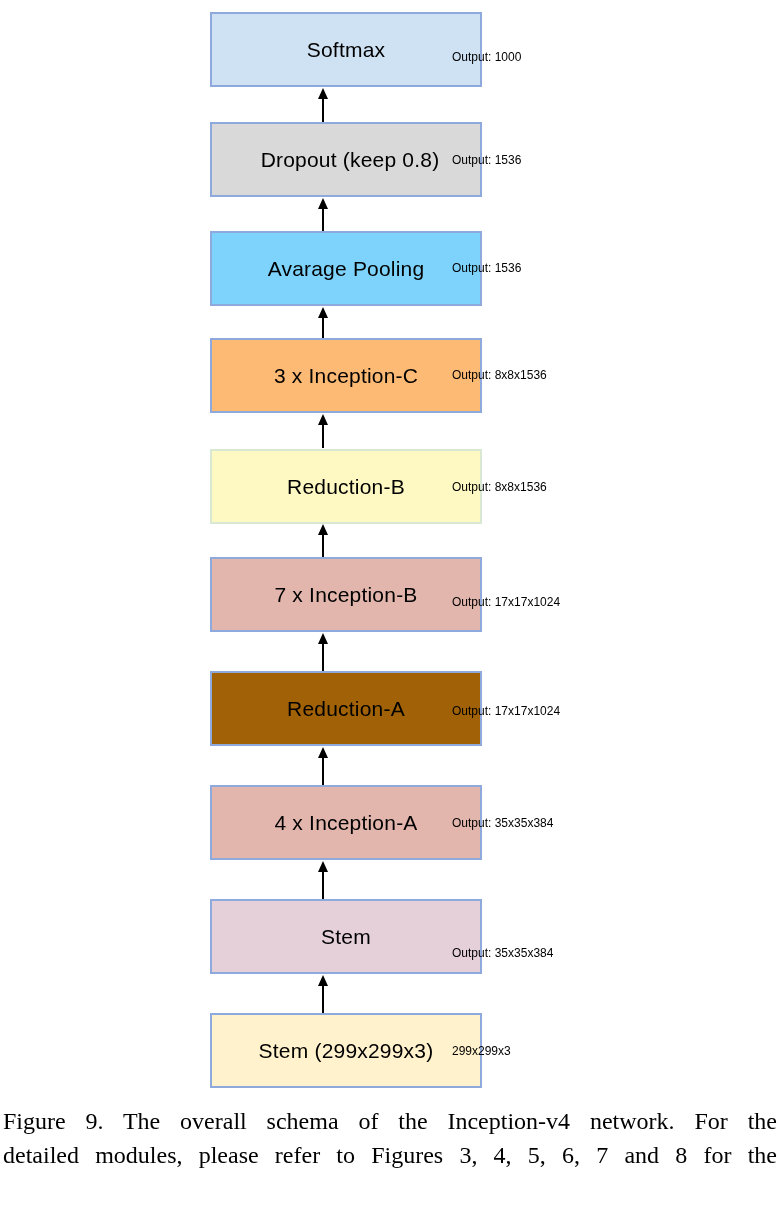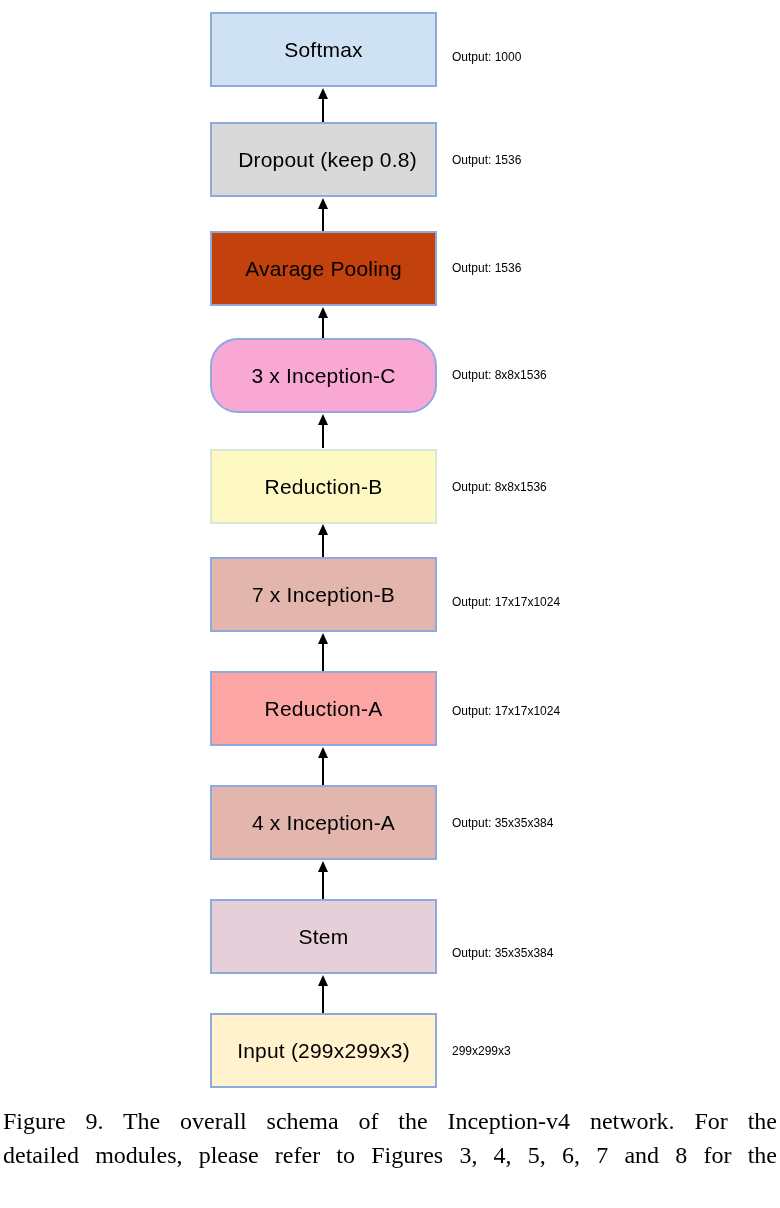--- a/index.html
+++ b/index.html
@@ -8,21 +8,21 @@
     width: 780px;
     height: 1208px;
     background: #ffffff;
     font-family: "Liberation Sans", sans-serif;
     color: #000000;
     overflow: hidden;
   }
   .box {
     position: absolute;
     left: 210px;
-    width: 227px;
+    width: 272px;
     height: 75px;
     box-sizing: border-box;
     border: 2px solid #8ea9dc;
     display: flex;
     align-items: center;
     justify-content: center;
     font-size: 21px;
     letter-spacing: 0.2px;
   }
   .ann {
@@ -69,28 +69,28 @@
   .cap-line { white-space: normal; }
   .cap-line.just { text-align: justify; text-align-last: justify; }
 </style>
 </head>
 <body>
 
 <div class="page">
 
   <div class="box" style="top: 12px; background-color: rgb(207, 226, 243); border-color: rgb(142, 169, 220);">Softmax</div>
   <div class="box" style="top: 122px; background-color: rgb(217, 217, 217); border-color: rgb(142, 169, 220); padding-left: 8px;">Dropout (keep 0.8)</div>
-  <div class="box" style="top: 231px; background-color: #c2410c; border-color: rgb(142, 169, 220);">Avarage Pooling</div>
-  <div class="box" style="top: 338px; background-color: #f9a8d4; border-color: rgb(142, 169, 220); border-radius: 28px;">3 x Inception-C</div>
+  <div class="box" style="top: 231px; background-color: #7dd3fc; border-color: rgb(142, 169, 220);">Avarage Pooling</div>
+  <div class="box" style="top: 338px; background-color: #fdba74; border-color: rgb(142, 169, 220);">3 x Inception-C</div>
   <div class="box" style="top: 449px; background-color: #fef9c3; border-color: rgb(217, 232, 210);">Reduction-B</div>
   <div class="box" style="top: 557px; background-color: rgb(226, 182, 172); border-color: rgb(142, 169, 220);">7 x Inception-B</div>
-  <div class="box" style="top: 671px; background-color: #fca5a5; border-color: rgb(142, 169, 220);">Reduction-A</div>
+  <div class="box" style="top: 671px; background-color: #a16207; border-color: rgb(142, 169, 220);">Reduction-A</div>
   <div class="box" style="top: 785px; background-color: rgb(226, 182, 172); border-color: rgb(142, 169, 220);">4 x Inception-A</div>
   <div class="box" style="top: 899px; background-color: rgb(229, 208, 218); border-color: rgb(142, 169, 220);">Stem</div>
-  <div class="box" style="top: 1013px; background-color: rgb(255, 242, 204); border-color: rgb(142, 169, 220);">Input (299x299x3)</div>
+  <div class="box" style="top: 1013px; background-color: rgb(255, 242, 204); border-color: rgb(142, 169, 220);">Stem (299x299x3)</div>
 
   <div class="ann" style="top:49px">Output: 1000</div>
   <div class="ann" style="top:152px">Output: 1536</div>
   <div class="ann" style="top:260px">Output: 1536</div>
   <div class="ann" style="top:367px">Output: 8x8x1536</div>
   <div class="ann" style="top:479px">Output: 8x8x1536</div>
   <div class="ann" style="top:594px">Output: 17x17x1024</div>
   <div class="ann" style="top:703px">Output: 17x17x1024</div>
   <div class="ann" style="top:815px">Output: 35x35x384</div>
   <div class="ann" style="top:945px">Output: 35x35x384</div>

